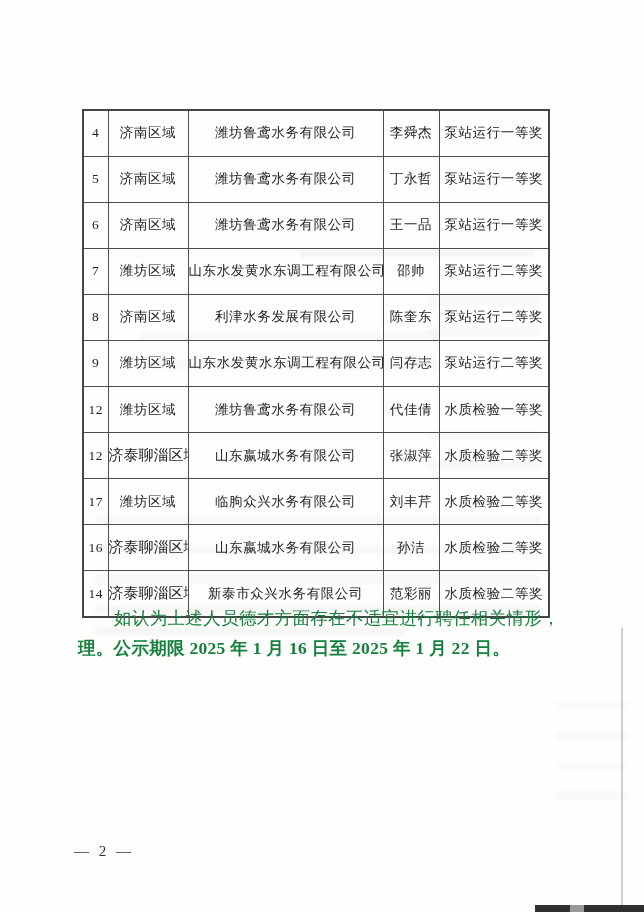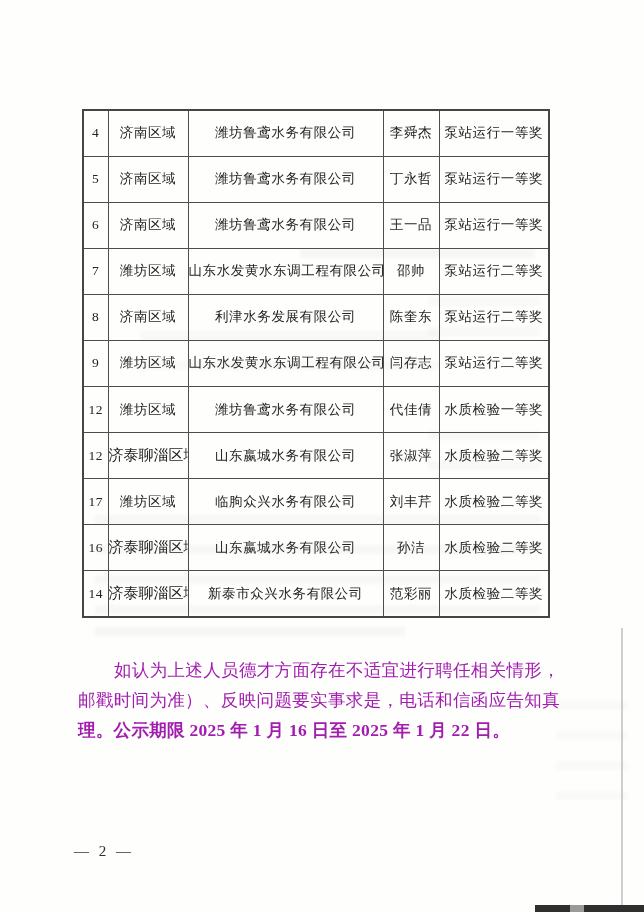--- a/index.html
+++ b/index.html
@@ -19,22 +19,22 @@
   table.award td{
     border:1px solid #4d4d4d;
     text-align:center;vertical-align:middle;
     font-size:13.5px;letter-spacing:0.6px;color:#232323;
     padding:0;overflow:hidden;white-space:nowrap;
   }
   table.award tr{height:36.35px;}
   table.award td.tight{font-size:15px;letter-spacing:0;}
   
   .notice{
-    position:absolute;left:78px;top:656px;width:482px;
-    font-size:17.5px;line-height:29.8px;color:#a21caf;
+    position:absolute;left:78px;top:604px;width:482px;
+    font-size:17.5px;line-height:29.8px;color:#15803d;
   }
   .notice .line{
     text-align:justify;text-align-last:justify;
     height:29.8px;letter-spacing:0.3px;
   }
   .notice .line.first{text-indent:36px;}
   .notice .line.last{text-align-last:left;font-weight:bold;}
   
   .page-number{
     position:absolute;left:74px;top:843px;
@@ -154,21 +154,20 @@
           <td class="tight">济泰聊淄区域</td>
           <td>新泰市众兴水务有限公司</td>
           <td>范彩丽</td>
           <td>水质检验二等奖</td>
         </tr>
       </tbody>
   </table>
 
   <div class="notice">
     <div class="line first">如认为上述人员德才方面存在不适宜进行聘任相关情形，</div>
-    <div class="line">邮戳时间为准）、反映问题要实事求是，电话和信函应告知真</div>
     <div class="line last">理。公示期限 2025 年 1 月 16 日至 2025 年 1 月 22 日。</div>
   </div>
 
   <div class="page-number">— 2 —</div>
 
   <div class="smudge s1"></div>
   <div class="smudge s2"></div>
   <div class="smudge s3"></div>
   <div class="smudge s4"></div>
   <div class="smudge s5"></div>

